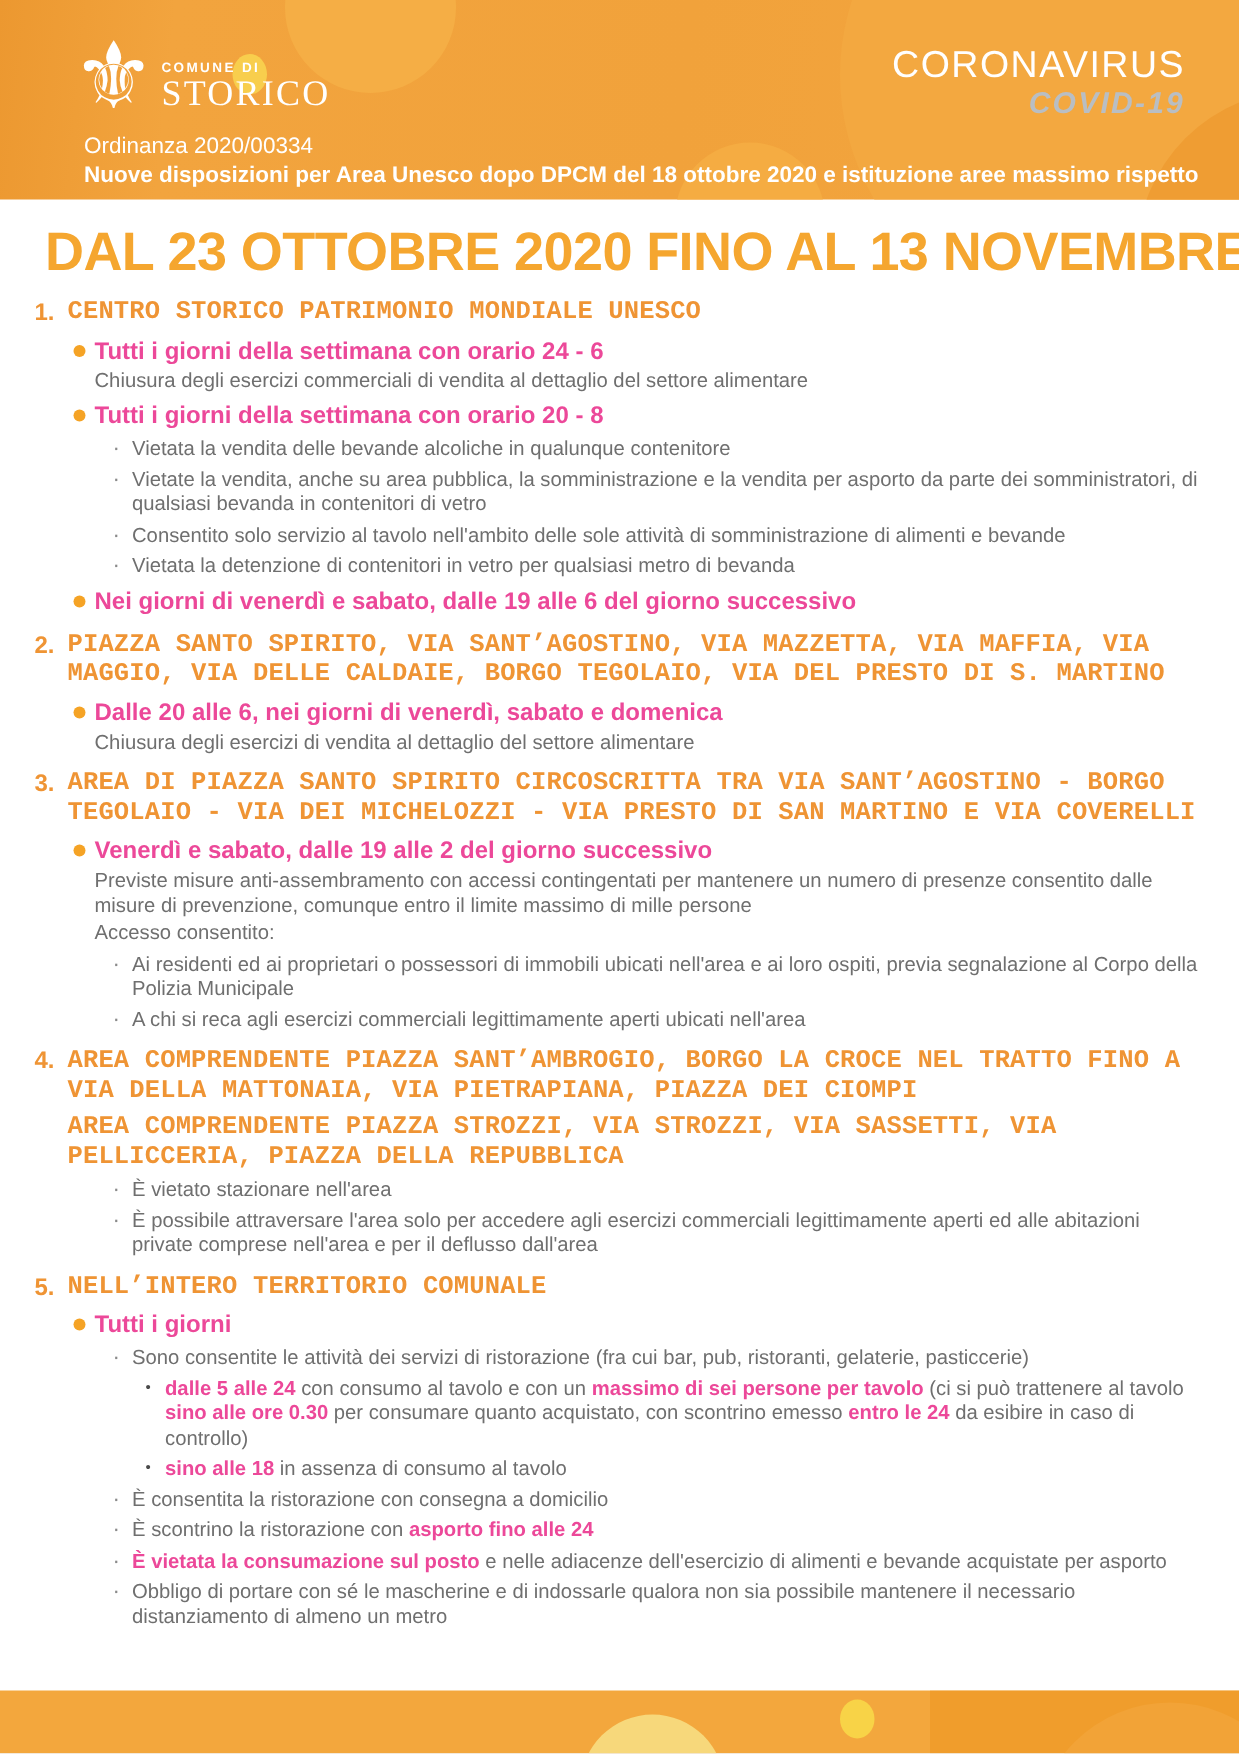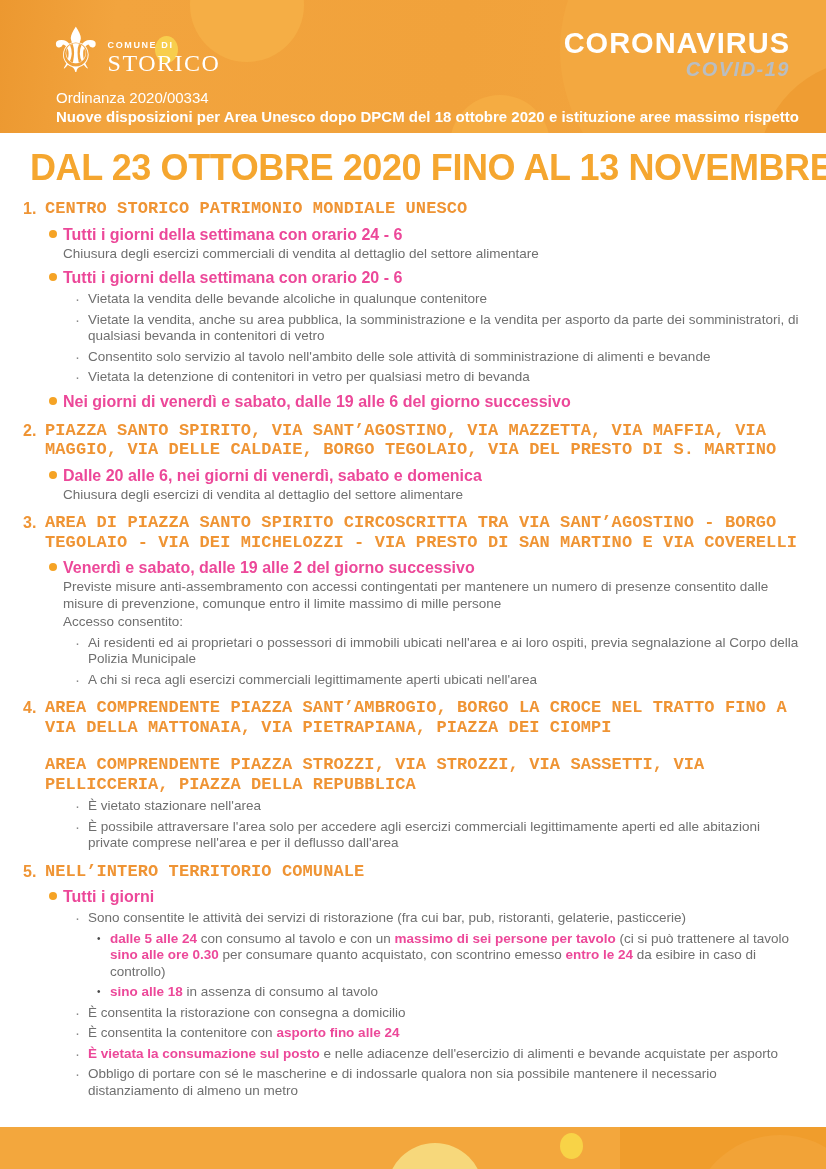--- a/index.html
+++ b/index.html
@@ -25,35 +25,35 @@
 
   
   .logo{position:absolute;left:48px;top:20px;display:flex;align-items:center;color:#fff;}
   .giglio{font-family:"DejaVu Sans", sans-serif;font-size:62px;line-height:62px;margin-right:4px;}
   .logo-text{display:flex;flex-direction:column;margin-top:14px;}
   .logo-comune{font-size:9px;letter-spacing:1.6px;font-weight:600;}
   .logo-firenze{font-family:"Liberation Serif", serif;font-size:24px;letter-spacing:1.5px;line-height:26px;}
 
   
   .brand{position:absolute;right:36px;top:28px;text-align:right;}
-  .brand-title{color:#fff;font-weight:700;font-size:29px;line-height:30px;letter-spacing:1px;}
+  .brand-title{color:#fff;font-weight:400;font-size:25px;line-height:30px;letter-spacing:1px;}
   .brand-sub{color:#B9BEC3;font-weight:700;font-style:italic;font-size:20px;line-height:22px;letter-spacing:1.5px;}
 
   
   .ord{position:absolute;left:56px;bottom:7px;color:#fff;}
   .ord-num{font-size:15px;line-height:18px;}
   .ord-sub{font-size:15px;line-height:19px;font-weight:700;}
 
   
   .main{position:absolute;top:133px;left:0;width:826px;height:994px;padding:8px 26px 0 23px;box-sizing:border-box;overflow:hidden;}
   .page-title{font-size:36px;font-weight:700;color:#F5A62F;letter-spacing:-0.4px;white-space:nowrap;margin:6px 0 2px 7px;}
 
   .sec{margin-top:10px;}
   .sec-head{display:flex;align-items:flex-start;}
-  .sec-head.cont{margin-top:18px;}
+  .sec-head.cont{margin-top:5px;}
   .sec-num{flex:none;width:22px;font-size:16px;font-weight:700;color:#EF9434;line-height:19.5px;}
   .sec-title{flex:1;margin:0;font-size:17px;font-weight:700;color:#EF9434;line-height:19.5px;letter-spacing:0.1px;font-family:Liberation Mono, monospace;}
 
   .item{display:flex;align-items:flex-start;}
   .t-bullet{padding-left:26px;margin-top:6px;}
   .t-plain{padding-left:40px;margin-top:2px;}
   .t-dash{padding-left:52px;margin-top:4px;}
   .t-sub{padding-left:74px;margin-top:4px;}
   .marker{flex:none;}
   .mk-bullet{width:14px;height:8px;margin-top:5px;}
@@ -105,21 +105,21 @@
           </div>
           <div class="item t-bullet">
             <span class="marker mk-bullet"></span>
             <span class="txt"><span class="b">Tutti i giorni della settimana con orario 24 - 6</span></span>
           </div>
           <div class="item t-plain">
             <span class="txt"><span>Chiusura degli esercizi commerciali di vendita al dettaglio del settore alimentare</span></span>
           </div>
           <div class="item t-bullet">
             <span class="marker mk-bullet"></span>
-            <span class="txt"><span class="b">Tutti i giorni della settimana con orario 20 - 6</span></span>
+            <span class="txt"><span class="b">Tutti i giorni della settimana con orario 20 - 8</span></span>
           </div>
           <div class="item t-dash">
             <span class="marker mk-dash">·</span>
             <span class="txt"><span>Vietata la vendita delle bevande alcoliche in qualunque contenitore</span></span>
           </div>
           <div class="item t-dash">
             <span class="marker mk-dash">·</span>
             <span class="txt"><span>Vietate la vendita, anche su area pubblica, la somministrazione e la vendita per asporto da parte dei somministratori, di qualsiasi bevanda in contenitori di vetro</span></span>
           </div>
           <div class="item t-dash">
@@ -210,21 +210,21 @@
           <div class="item t-sub">
             <span class="marker mk-sub">•</span>
             <span class="txt"><span class="b">sino alle 18</span><span> in assenza di consumo al tavolo</span></span>
           </div>
           <div class="item t-dash">
             <span class="marker mk-dash">·</span>
             <span class="txt"><span>È consentita la ristorazione con consegna a domicilio</span></span>
           </div>
           <div class="item t-dash">
             <span class="marker mk-dash">·</span>
-            <span class="txt"><span>È consentita la contenitore con </span><span class="b">asporto fino alle 24</span></span>
+            <span class="txt"><span>È scontrino la ristorazione con </span><span class="b">asporto fino alle 24</span></span>
           </div>
           <div class="item t-dash">
             <span class="marker mk-dash">·</span>
             <span class="txt"><span class="b">È vietata la consumazione sul posto</span><span> e nelle adiacenze dell'esercizio di alimenti e bevande acquistate per asporto</span></span>
           </div>
           <div class="item t-dash">
             <span class="marker mk-dash">·</span>
             <span class="txt"><span>Obbligo di portare con sé le mascherine e di indossarle qualora non sia possibile mantenere il necessario distanziamento di almeno un metro</span></span>
           </div>
         </section>

